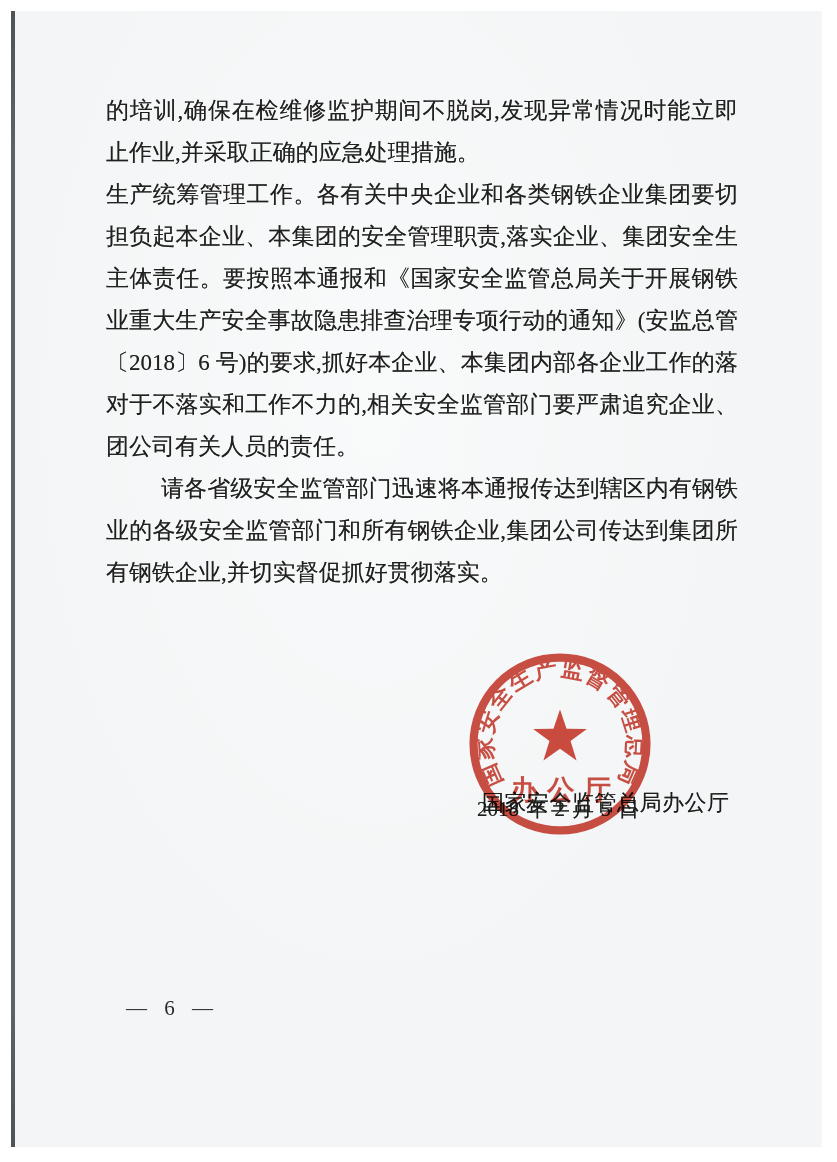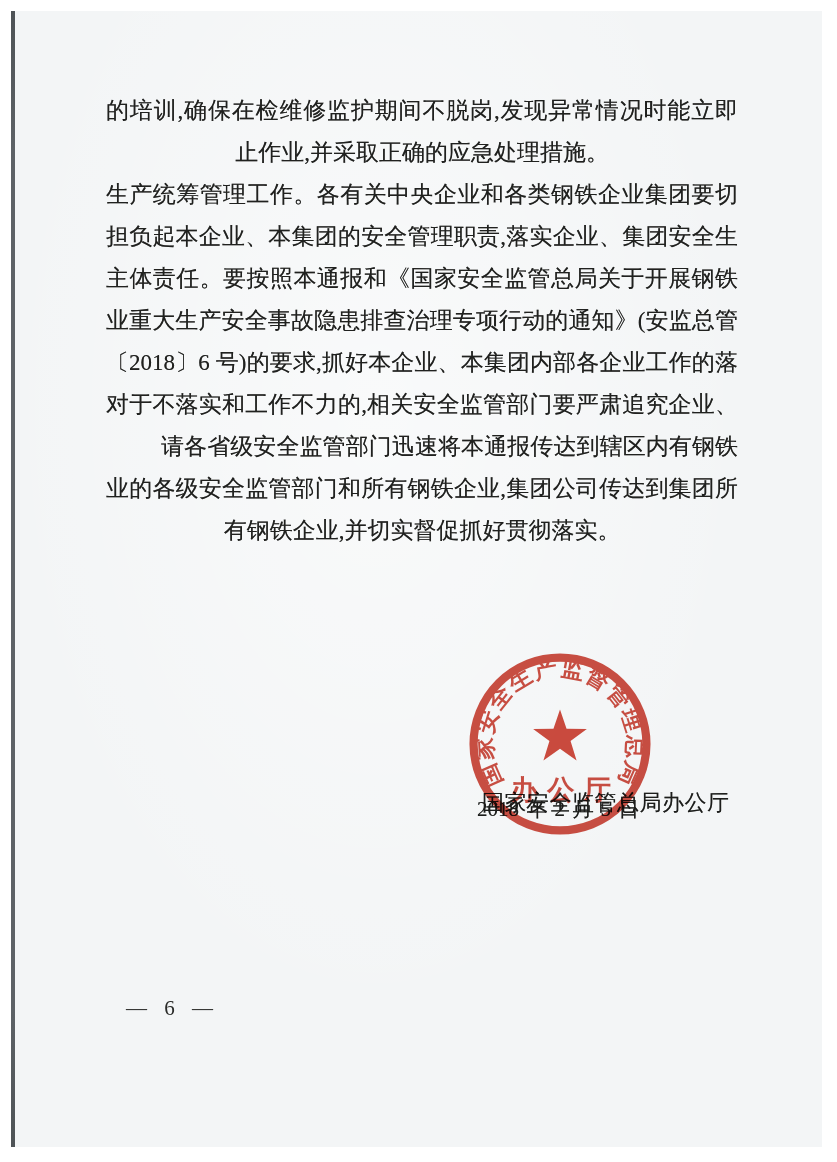--- a/index.html
+++ b/index.html
@@ -29,21 +29,20 @@
     left: 106px; top: 90px;
     width: 632px;
     color: #20211f;
     font-size: 23px;
     text-shadow: 0 0 0.6px rgba(32,33,31,0.55);
   }
   .line {
     height: 42px;
     line-height: 42px;
     white-space: nowrap;
-    text-align: center;
   }
   .line.fill {
     white-space: normal;
     text-align: justify;
     text-align-last: justify;
     overflow: hidden;
   }
   .line.indent-a { text-indent: 30px; }
   .line.indent-b { text-indent: 55px; }
 
@@ -96,20 +95,21 @@
 
 <div class="body-text">
   <div class="line fill">的培训,确保在检维修监护期间不脱岗,发现异常情况时能立即停</div>
   <div class="line">止作业,并采取正确的应急处理措施。</div>
   <div class="line fill">生产统筹管理工作。各有关中央企业和各类钢铁企业集团要切实</div>
   <div class="line fill">担负起本企业、本集团的安全管理职责,落实企业、集团安全生产</div>
   <div class="line fill">主体责任。要按照本通报和《国家安全监管总局关于开展钢铁企</div>
   <div class="line fill">业重大生产安全事故隐患排查治理专项行动的通知》(安监总管四</div>
   <div class="line fill">〔2018〕6 号)的要求,抓好本企业、本集团内部各企业工作的落实,</div>
   <div class="line fill">对于不落实和工作不力的,相关安全监管部门要严肃追究企业、集</div>
+  <div class="line">团公司有关人员的责任。</div>
   <div class="line fill indent-b">请各省级安全监管部门迅速将本通报传达到辖区内有钢铁企</div>
   <div class="line fill">业的各级安全监管部门和所有钢铁企业,集团公司传达到集团所</div>
   <div class="line">有钢铁企业,并切实督促抓好贯彻落实。</div>
 </div>
 
 <div class="signature-org">国家安全监管总局办公厅</div>
 <div class="signature-date">2018 年 2 月 5 日</div>
 
 <svg class="seal" viewBox="0 0 200 200">
   <circle cx="100" cy="100" r="95" fill="none" stroke="#c9382a" stroke-width="9"></circle>

